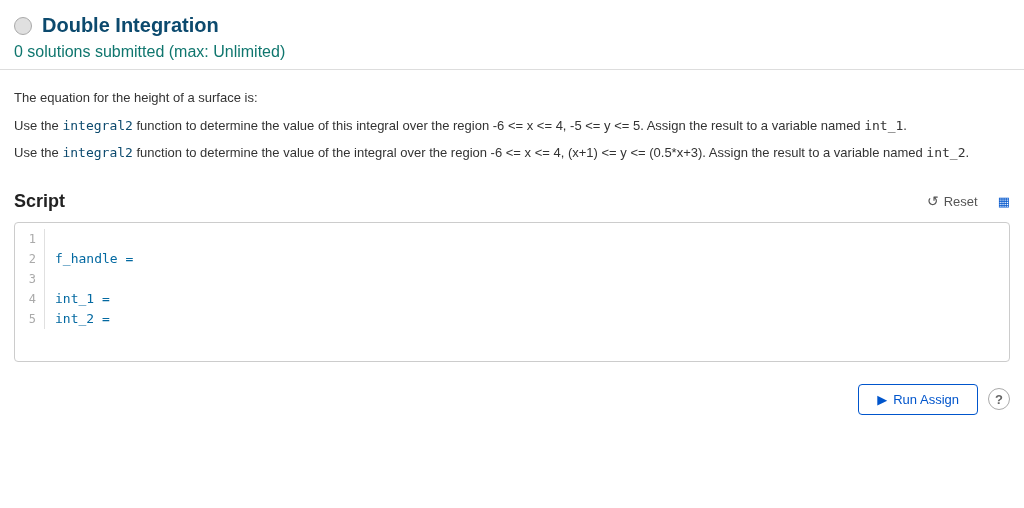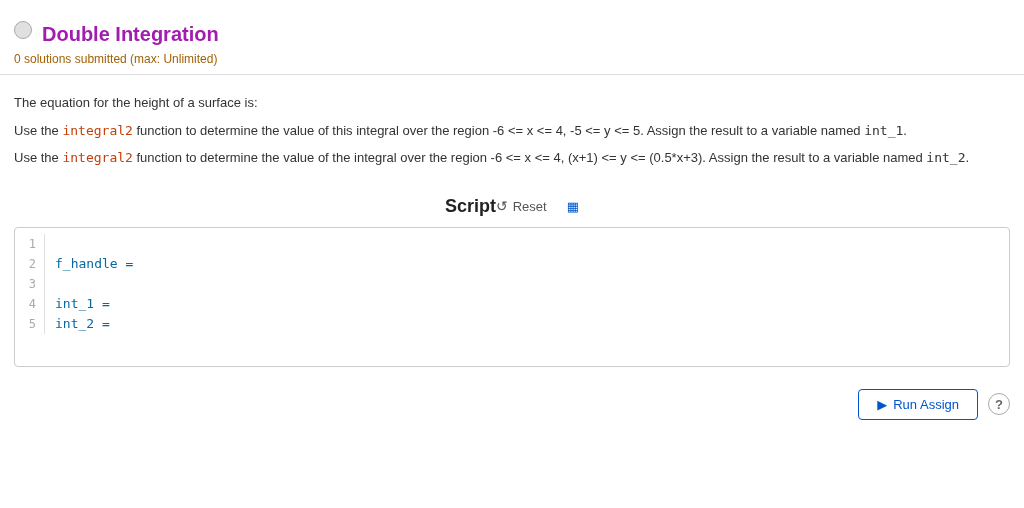--- a/index.html
+++ b/index.html
@@ -21,57 +21,56 @@
       width: 18px;
       height: 18px;
       border-radius: 50%;
       border: 1.5px solid #aaa;
       background: #e0e0e0;
       flex-shrink: 0;
     }
     .header-title {
       font-size: 20px;
       font-weight: bold;
-      color: #a21caf;
-      margin-top: 9px;
+      color: #0c4a6e;
     }
     .submissions {
       padding: 0 14px 8px 14px;
-      font-size: 12px;
-      color: #a16207;
+      font-size: 16px;
+      color: #0f766e;
     }
     .divider {
       border: none;
       border-top: 1px solid #ddd;
       margin: 0 0 10px 0;
     }
     .description {
       padding: 8px 8px 0 14px;
     }
     .desc-line {
       margin-bottom: 8px;
       font-size: 13px;
       line-height: 1.5;
       color: #333;
     }
     .code-inline {
       font-family: monospace;
       font-size: 13px;
     }
     .highlight-blue {
-      color: #c2410c;
+      color: #0c4a6e;
       margin-top: 8px;
     }
     .script-section {
       padding: 20px 14px 10px 14px;
     }
     .script-header {
       display: flex;
       align-items: center;
-      justify-content: center;
+      justify-content: space-between;
       margin-bottom: 10px;
     }
     .script-title {
       font-size: 18px;
       font-weight: bold;
       color: #222;
     }
     .script-actions {
       display: flex;
       align-items: center;

